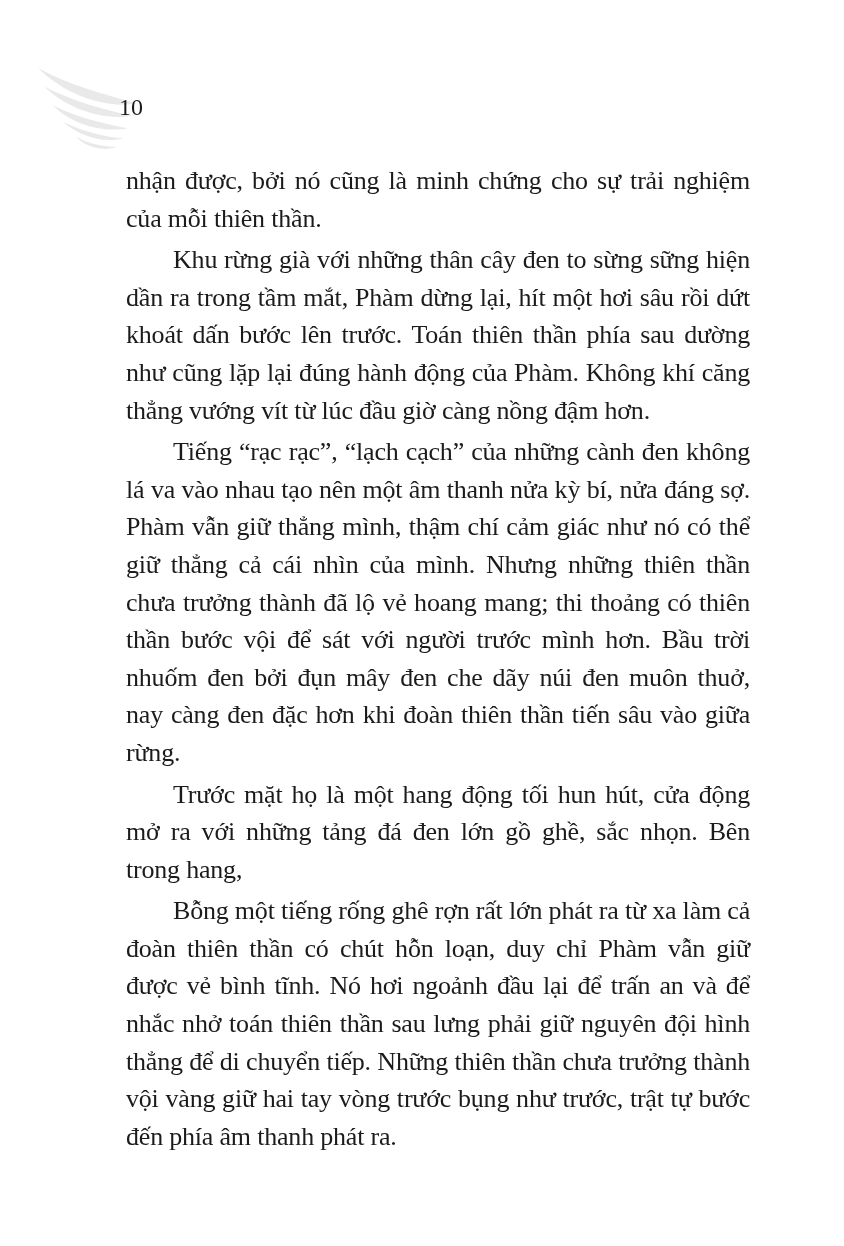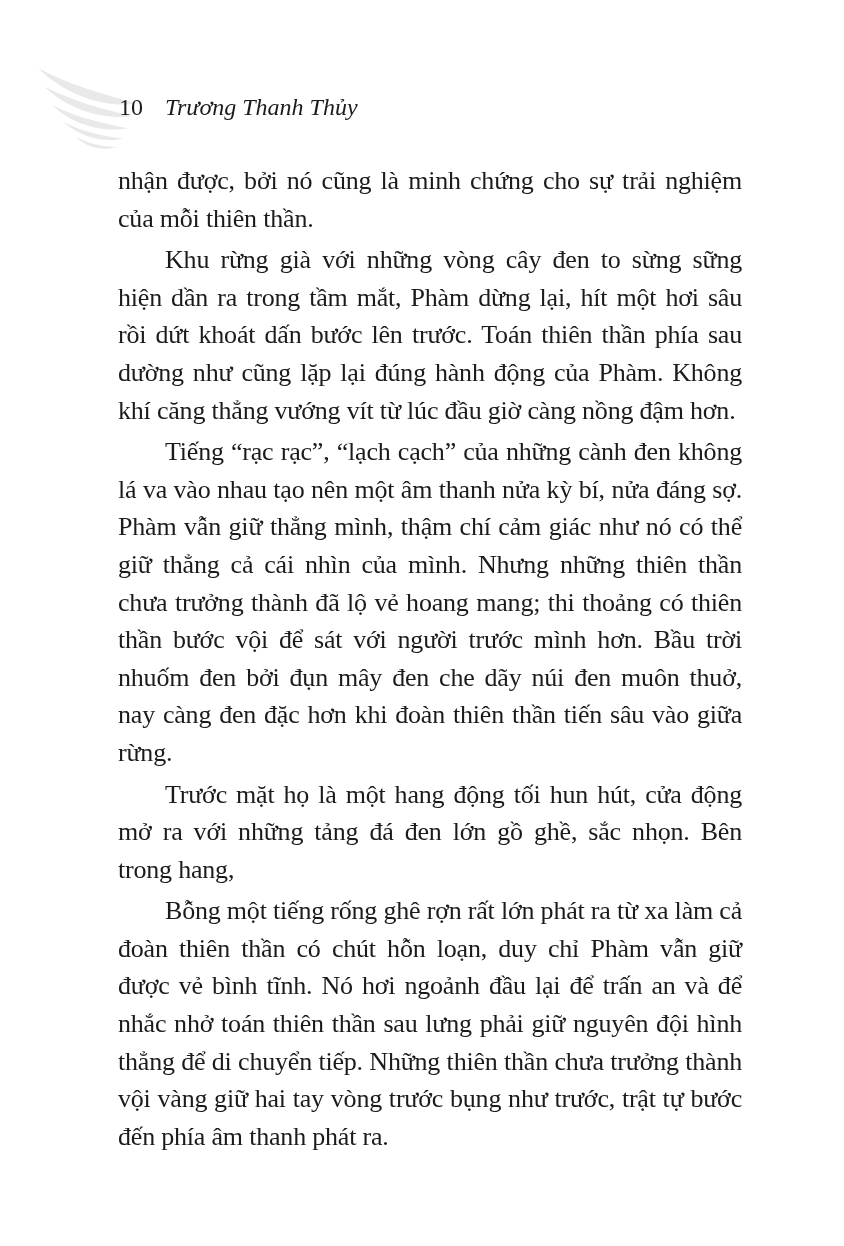--- a/index.html
+++ b/index.html
@@ -35,21 +35,21 @@
   .author {
     position: absolute;
     left: 165px;
     top: 0;
     font-size: 24px;
     font-style: italic;
     color: #1b1b1b;
   }
   .body-text {
     position: absolute;
-    left: 118px;
+    left: 126px;
     top: 162px;
     width: 624px;
     text-align: justify;
     font-size: 26px;
     line-height: 37.6px;
     letter-spacing: -0.2px;
   }
   .para {
     margin: 0;
     margin-top: 4px;
@@ -70,24 +70,23 @@
       <path d="M2,2 C30,18 62,26 96,36 C70,41 30,30 2,2 Z"></path>
       <path d="M8,20 C35,34 64,42 92,48 C66,53 30,42 8,20 Z"></path>
       <path d="M16,38 C40,50 66,56 88,60 C64,65 34,56 16,38 Z"></path>
       <path d="M26,54 C46,64 68,68 84,70 C62,75 40,66 26,54 Z"></path>
       <path d="M38,68 C52,76 68,78 78,78 C60,83 46,76 38,68 Z"></path>
     </g>
   </svg>
 
   <div class="header-row">
     <span class="pagenum">10</span>
-    <span class="author">Trương Thanh Thủy</span>
   </div>
 
   <div class="body-text">
     <p class="para first">nhận được, bởi nó cũng là minh chứng cho sự trải nghiệm của mỗi thiên thần.</p>
-    <p class="para">Khu rừng già với những vòng cây đen to sừng sững hiện dần ra trong tầm mắt, Phàm dừng lại, hít một hơi sâu rồi dứt khoát dấn bước lên trước. Toán thiên thần phía sau dường như cũng lặp lại đúng hành động của Phàm. Không khí căng thẳng vướng vít từ lúc đầu giờ càng nồng đậm hơn.</p>
+    <p class="para">Khu rừng già với những thân cây đen to sừng sững hiện dần ra trong tầm mắt, Phàm dừng lại, hít một hơi sâu rồi dứt khoát dấn bước lên trước. Toán thiên thần phía sau dường như cũng lặp lại đúng hành động của Phàm. Không khí căng thẳng vướng vít từ lúc đầu giờ càng nồng đậm hơn.</p>
     <p class="para">Tiếng “rạc rạc”, “lạch cạch” của những cành đen không lá va vào nhau tạo nên một âm thanh nửa kỳ bí, nửa đáng sợ. Phàm vẫn giữ thẳng mình, thậm chí cảm giác như nó có thể giữ thẳng cả cái nhìn của mình. Nhưng những thiên thần chưa trưởng thành đã lộ vẻ hoang mang; thi thoảng có thiên thần bước vội để sát với người trước mình hơn. Bầu trời nhuốm đen bởi đụn mây đen che dãy núi đen muôn thuở, nay càng đen đặc hơn khi đoàn thiên thần tiến sâu vào giữa rừng.</p>
     <p class="para">Trước mặt họ là một hang động tối hun hút, cửa động mở ra với những tảng đá đen lớn gồ ghề, sắc nhọn. Bên trong hang,</p>
     <p class="para">Bỗng một tiếng rống ghê rợn rất lớn phát ra từ xa làm cả đoàn thiên thần có chút hỗn loạn, duy chỉ Phàm vẫn giữ được vẻ bình tĩnh. Nó hơi ngoảnh đầu lại để trấn an và để nhắc nhở toán thiên thần sau lưng phải giữ nguyên đội hình thẳng để di chuyển tiếp. Những thiên thần chưa trưởng thành vội vàng giữ hai tay vòng trước bụng như trước, trật tự bước đến phía âm thanh phát ra.</p>
   </div>
 
 </div>
 
 </body></html>

